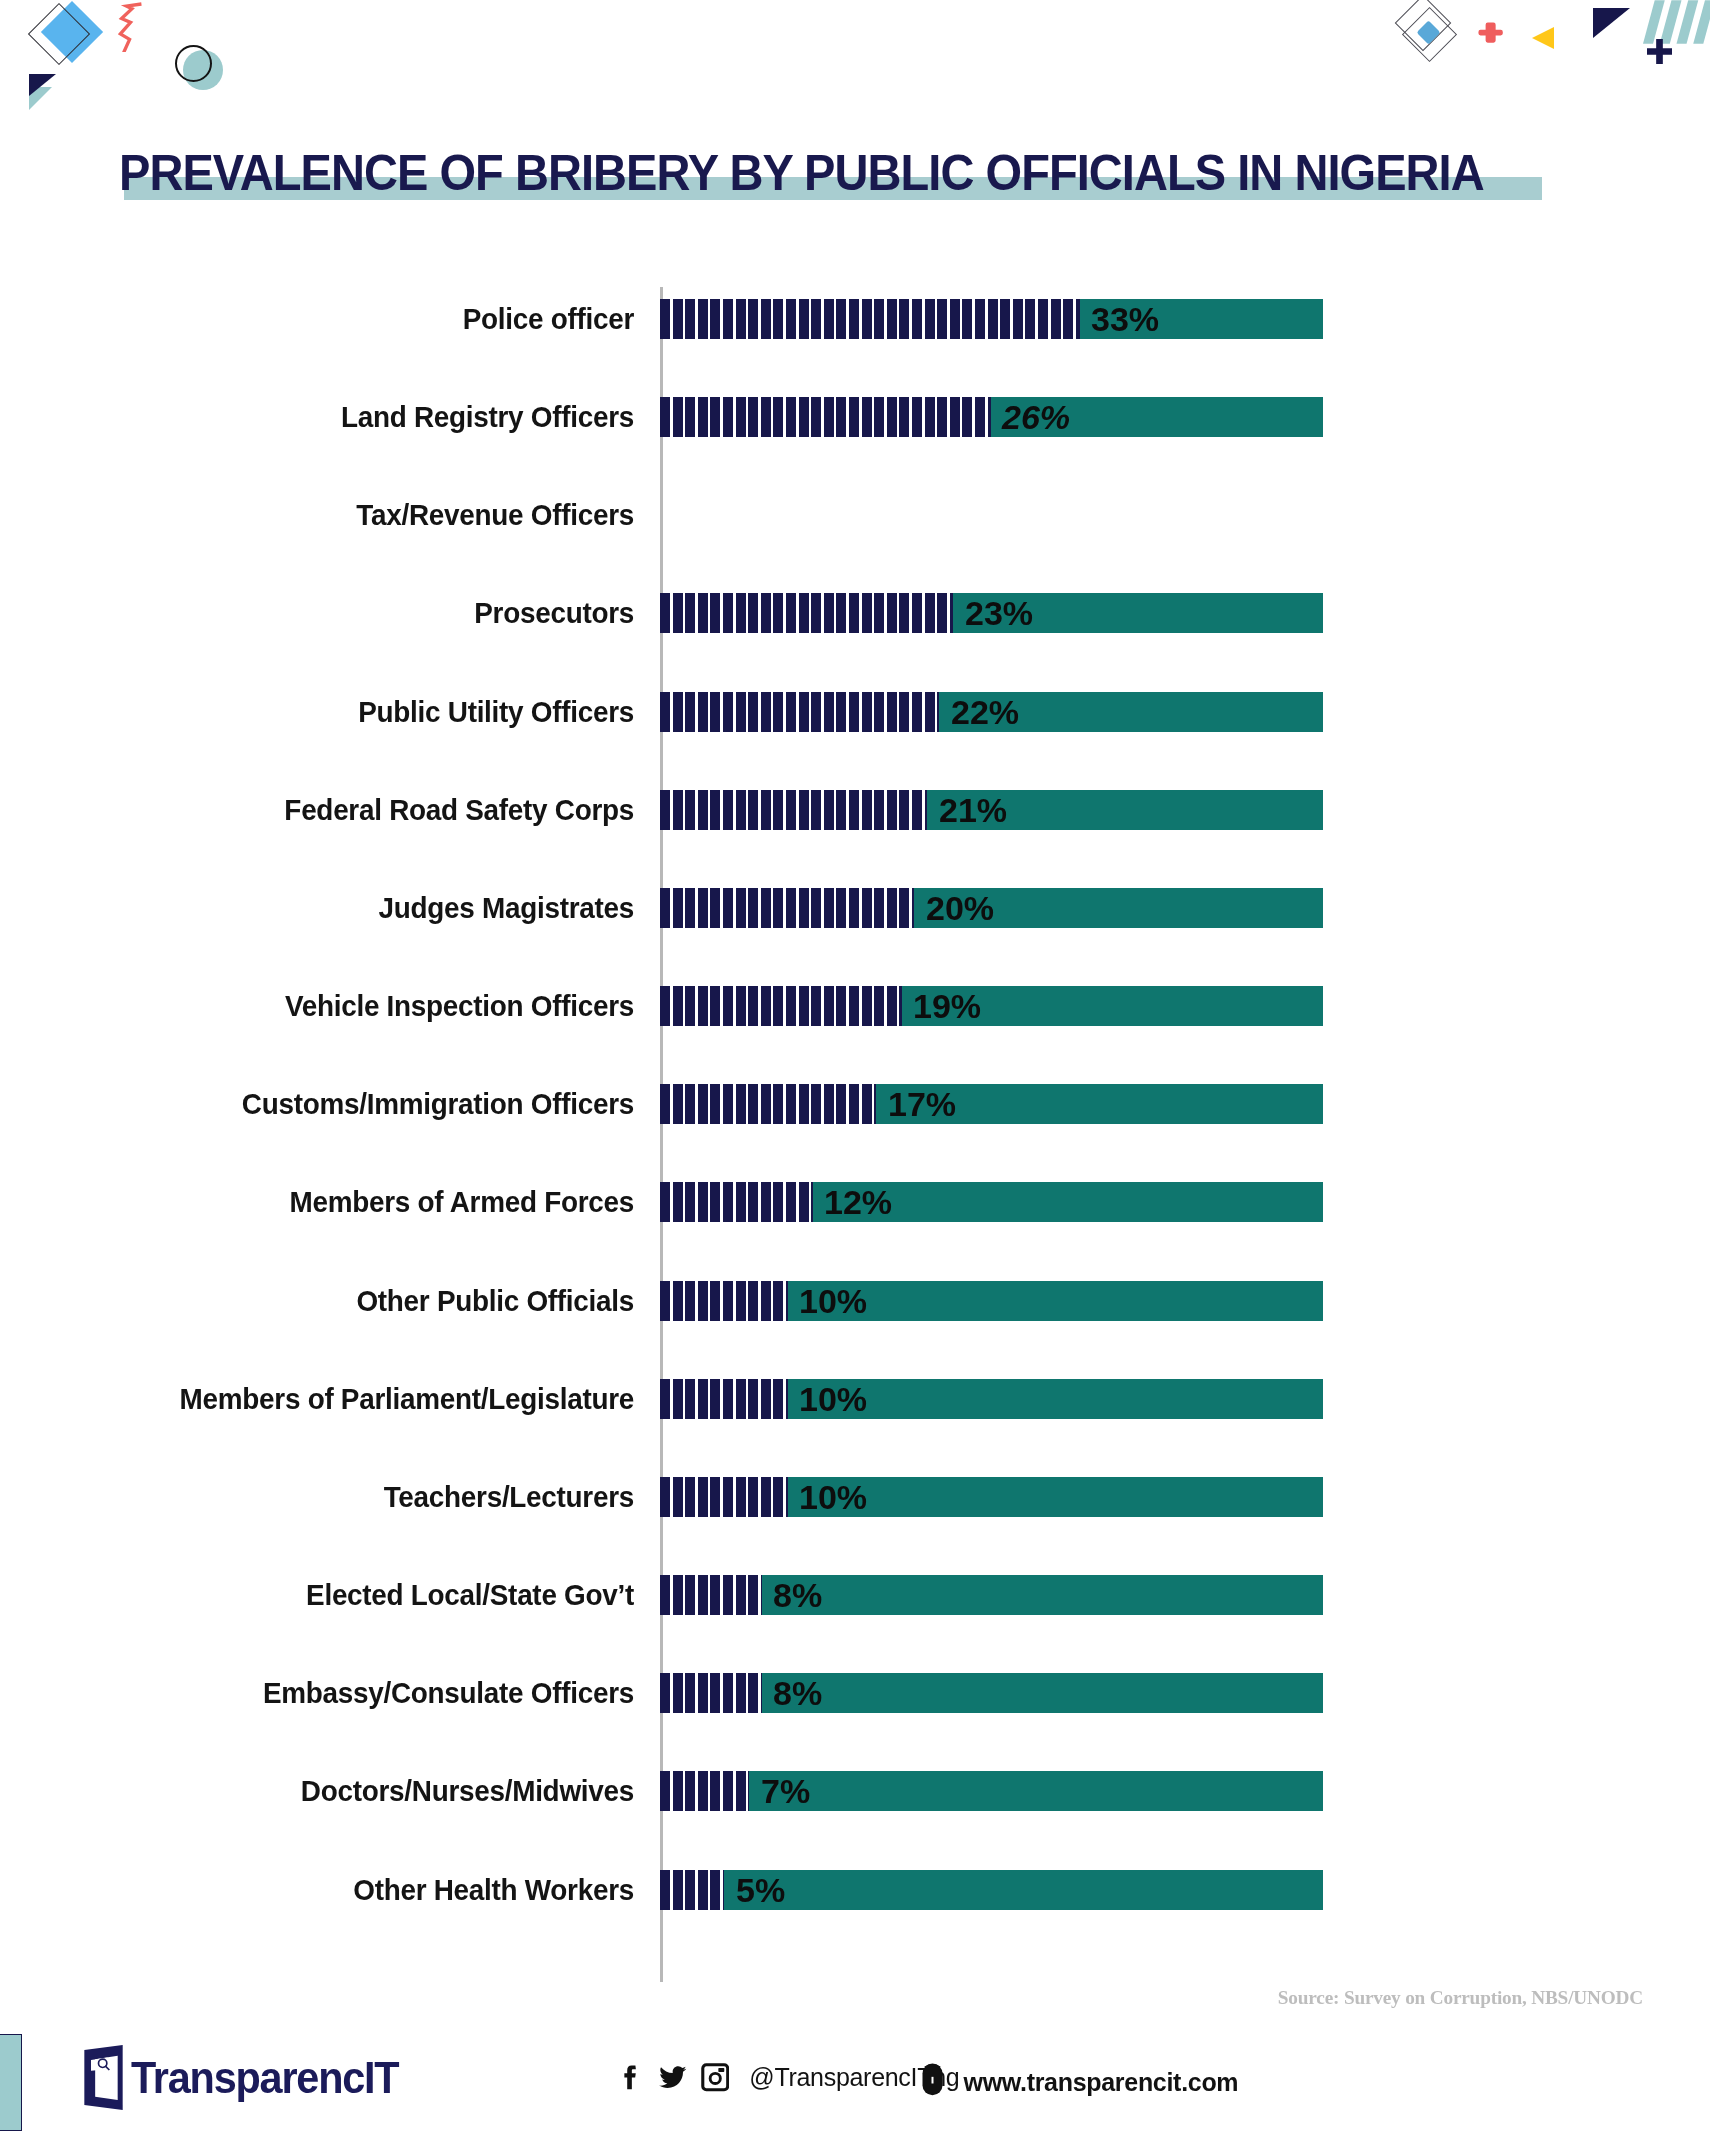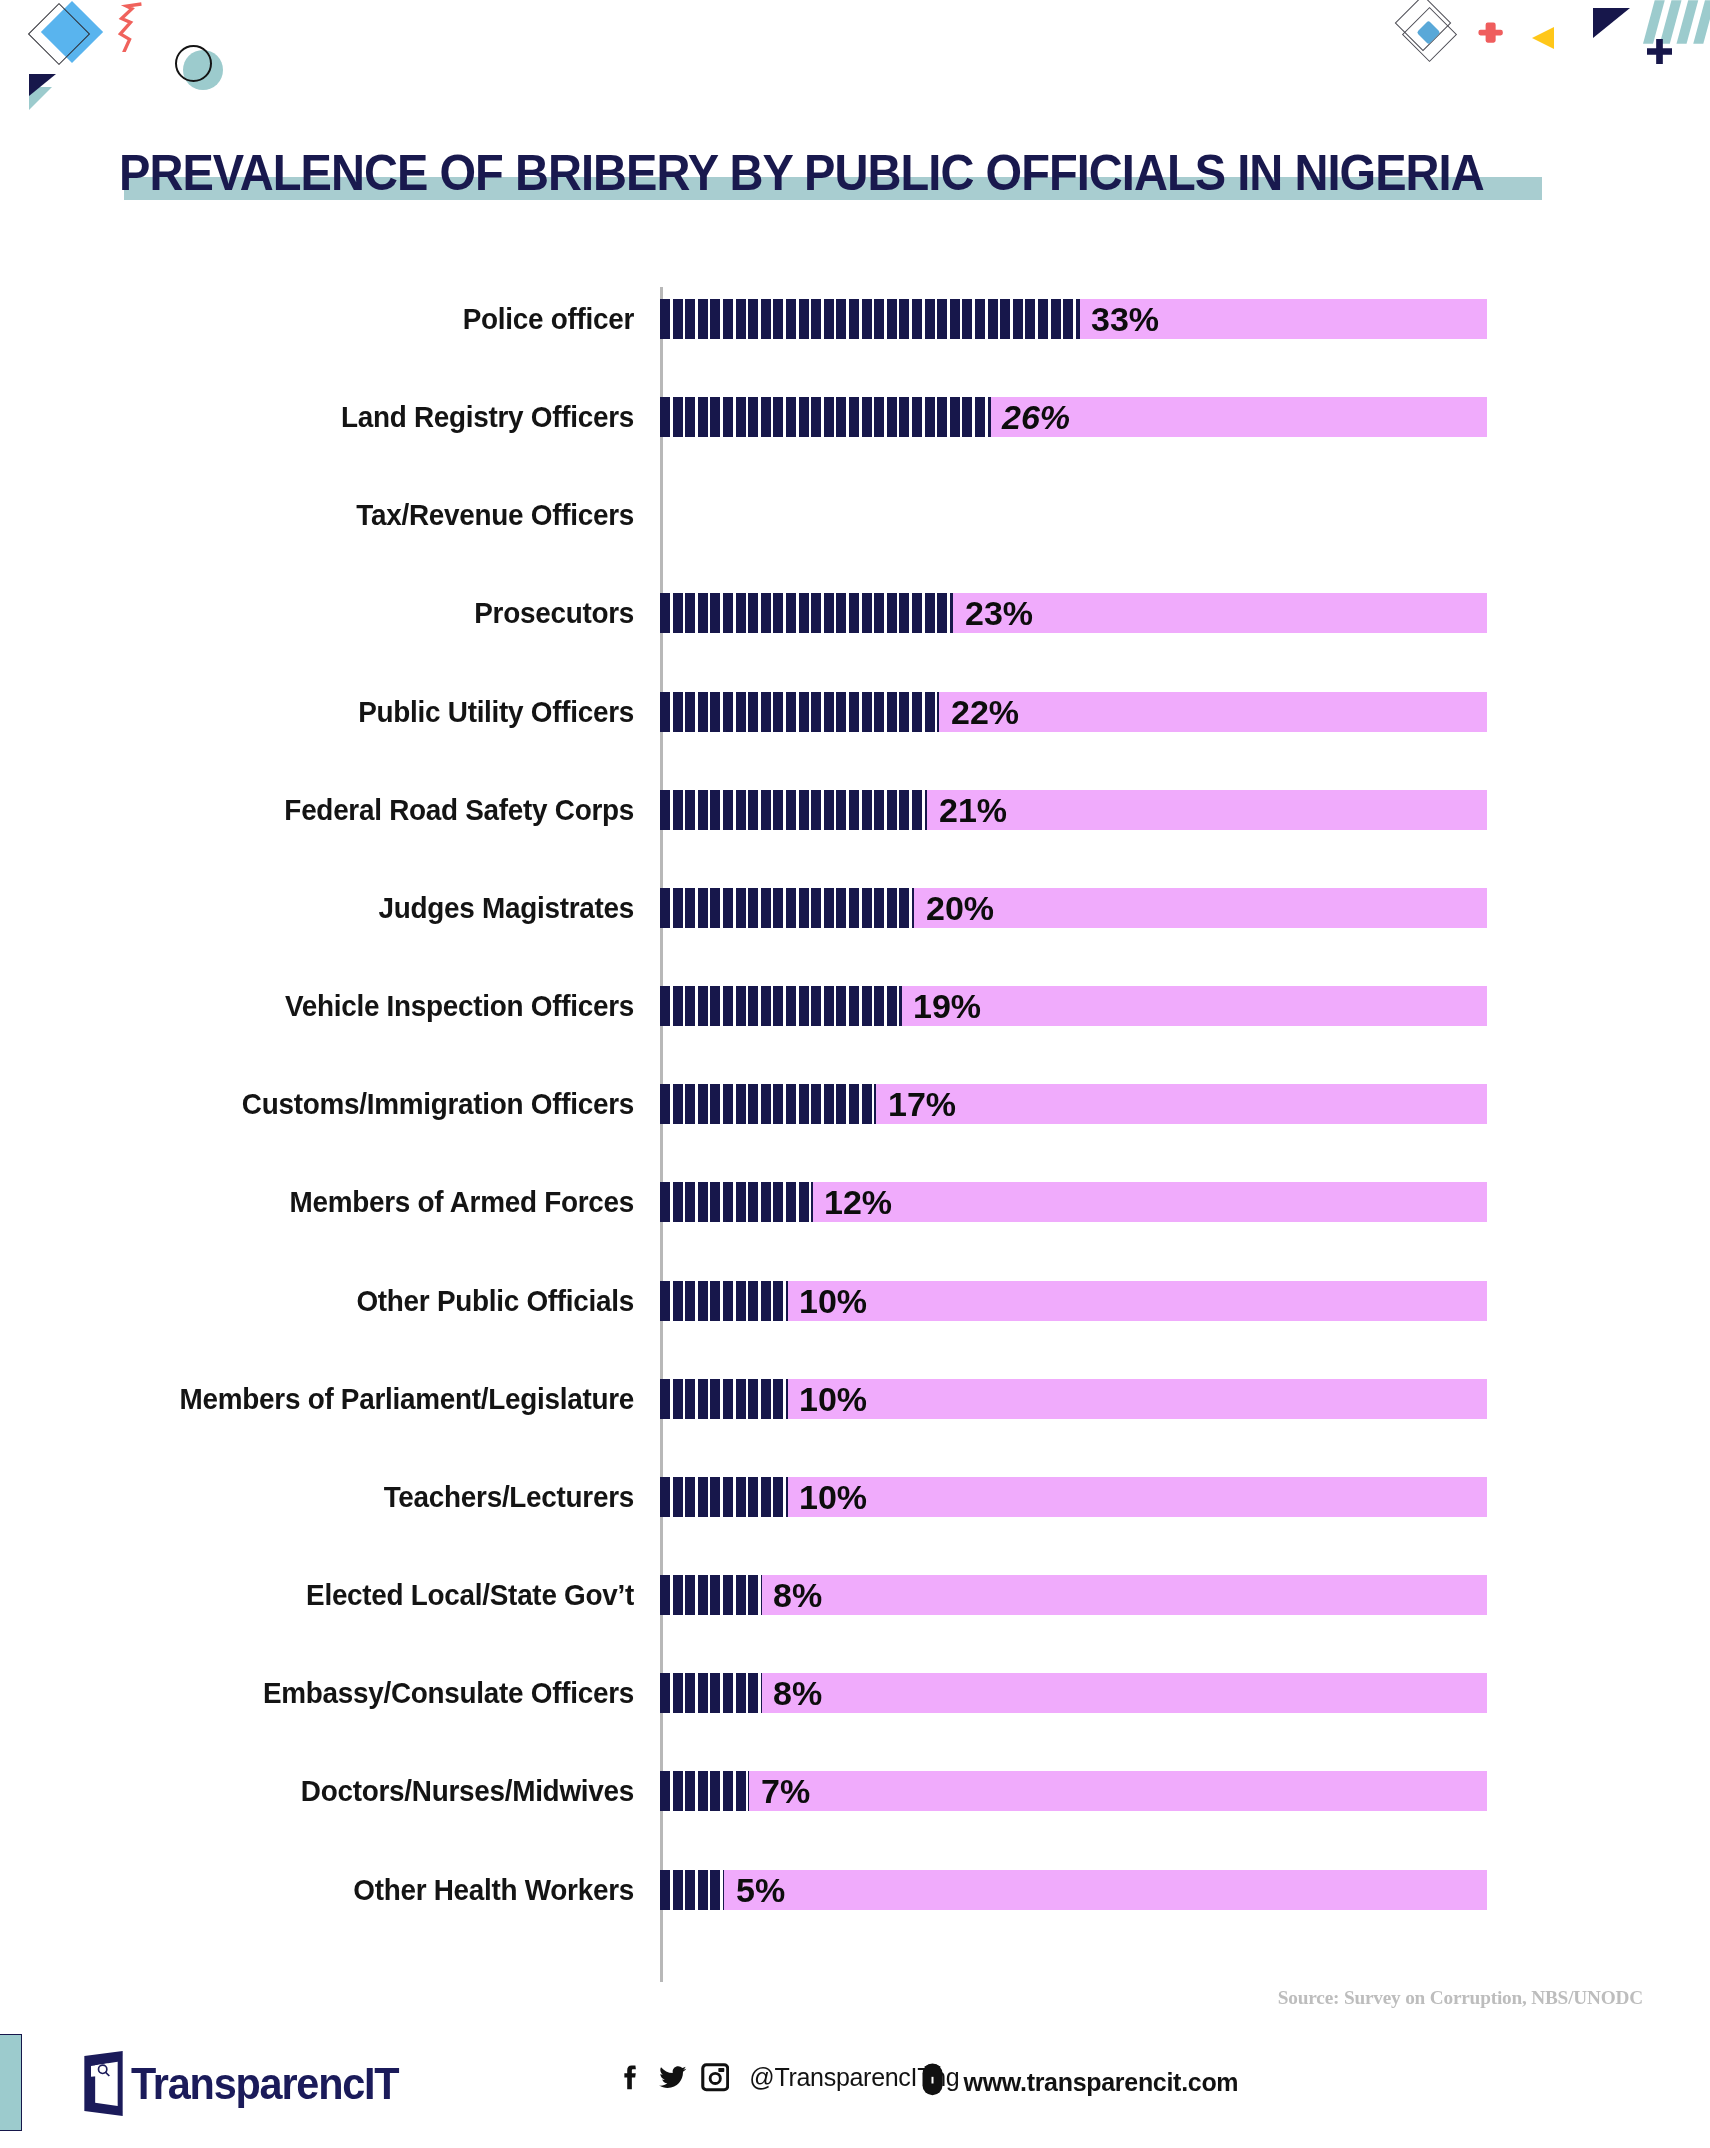--- a/index.html
+++ b/index.html
@@ -121,22 +121,22 @@
     letter-spacing:-0.3px;
     color:#141414;
     line-height:40px;
     transform:scaleX(0.93);
     transform-origin:right center;
     white-space:nowrap;
   }
   .track {
     position:absolute;
     left:660px; top:0;
-    width:827px; height:40px;
-    background:#f0abfc;
+    width:663px; height:40px;
+    background:#0f766e;
   }
   .fill {
     position:absolute;
     left:0; top:0; height:40px;
     background-color:#17174b;
     background-image:repeating-linear-gradient(
       to right,
       #17174b 0px, #17174b 10px,
       #ffffff 10px, #ffffff 12.6px
     );
@@ -160,21 +160,21 @@
     font-size:19.3px;
     font-weight:bold;
     color:#bdbdbd;
     letter-spacing:-0.2px;
     white-space:nowrap;
   }
 
   
   #footer { position:absolute; left:0; top:2031px; width:1710px; height:117px; }
 
-  #logo { position:absolute; left:84px; top:20px; display:flex; align-items:center; }
+  #logo { position:absolute; left:84px; top:14px; display:flex; align-items:center; }
   #logo-mark { width:44px; height:65px; margin-right:3.4px; }
   #logo-text {
     font-family:"Liberation Sans", sans-serif;
     font-weight:bold;
     font-size:45px;
     letter-spacing:-1.3px;
     color:#1b1b5a;
     transform:scaleX(0.92);
     transform-origin:left center;
     line-height:1;

